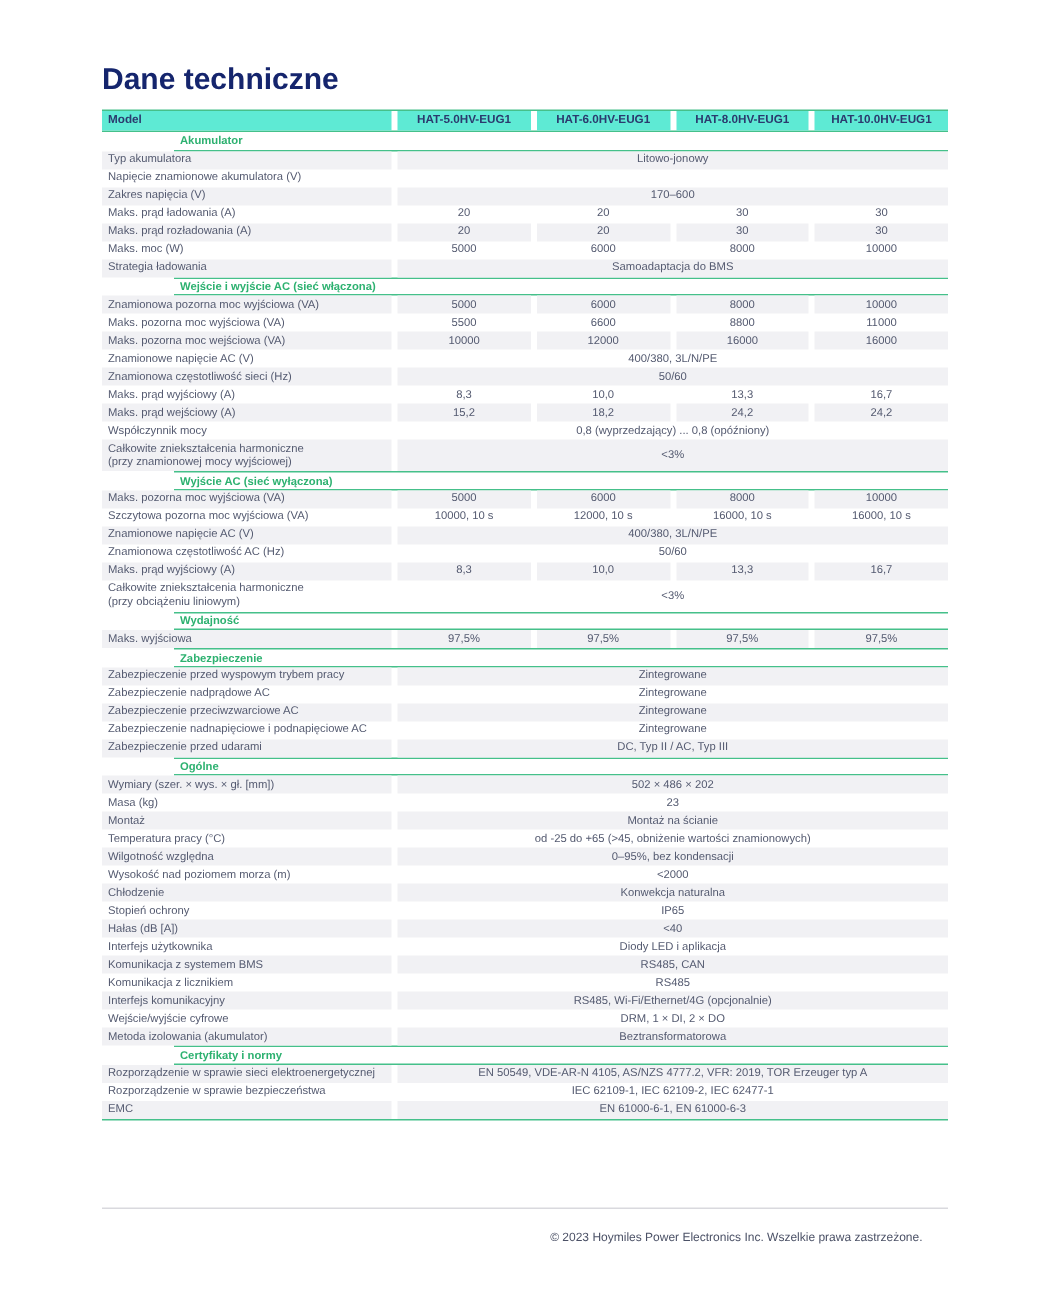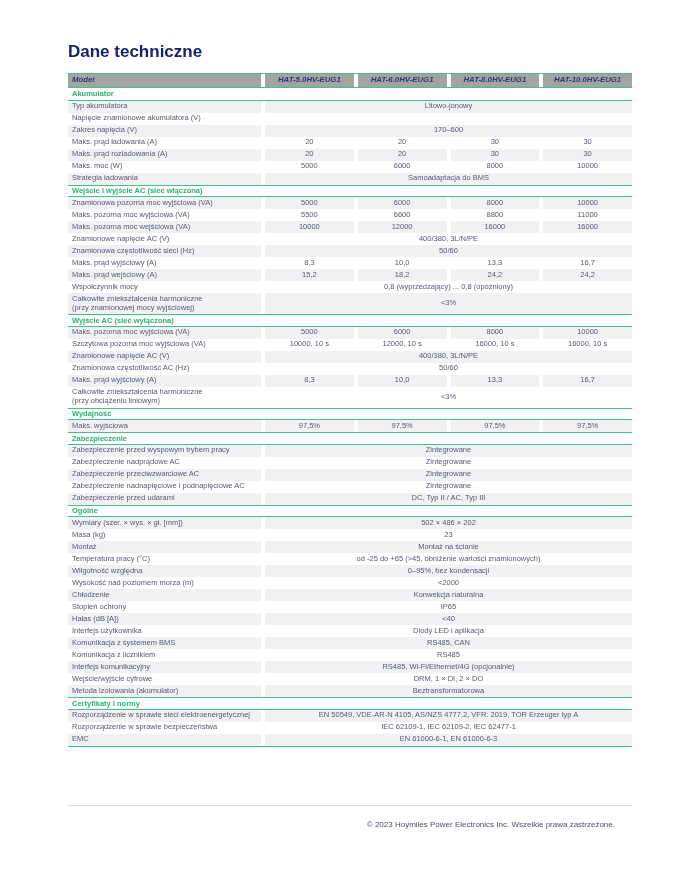--- a/index.html
+++ b/index.html
@@ -1,32 +1,32 @@
 <!DOCTYPE html>
 <html><head>
 <meta charset="utf-8">
 <style>
   * { margin:0; padding:0; box-sizing:border-box; }
   html,body { width:700px; height:869px; background:#ffffff;
     font-family:"Liberation Sans", sans-serif; }
   .page { position:absolute; top:0; left:0; width:700px; height:869px; overflow:hidden; }
 
-  .title { position:absolute; left:68px; top:42px; font-size:17px; font-weight:bold;
+  .title { position:absolute; left:68px; top:42px; font-size:20px; font-weight:bold;
     color:#15256d; }
 
   .spec-table { position:absolute; left:68px; top:73px; width:564px;
     border-top:1.5px solid #45c08a; }
 
   .model-row { display:flex; height:14px; border-bottom:1.5px solid #45c08a; }
-  .model-row .cell { background:#a3a3a3;font-style:italic; }
+  .model-row .cell { background:#5eead4; }
   .model-row .cell.label, .model-row .cell.v { font-weight:bold; color:#2b3a6e; font-size:7.8px; }
 
   .sec-header { min-height:12.5px; display:flex; align-items:center; padding-left:4px;
     font-size:7.5px; font-weight:bold; color:#2db170;
-    border-top:1px solid #45c08a; border-bottom:1px solid #45c08a; }
+    border-top:1px solid #45c08a; border-bottom:1px solid #45c08a;margin-left:48px; }
   .section:first-of-type .sec-header { border-top:none; }
   .section:last-of-type { border-bottom:1px solid #45c08a; }
 
   .t-row { display:flex; min-height:12px; align-items:stretch;
     font-size:7.5px; color:#545a70; }
   .t-row.tall { min-height:21px; }
 
   .cell.label { width:193px; padding-left:4px; display:flex; flex-direction:column;
     justify-content:center; line-height:8.6px; }
   .vals { flex:1; display:flex; }

